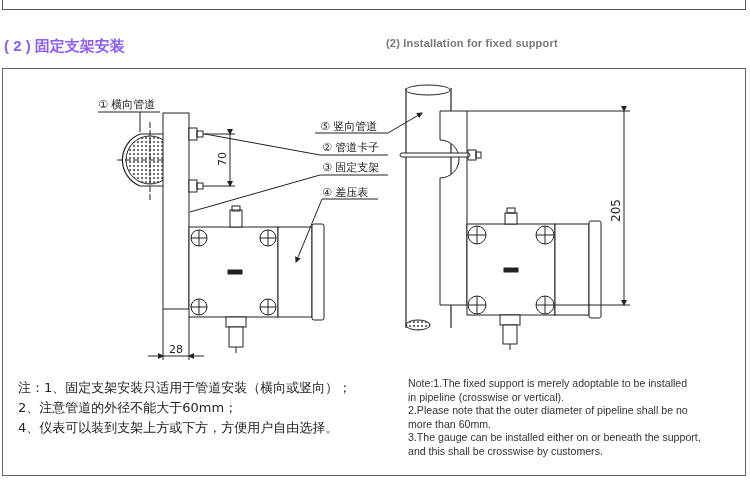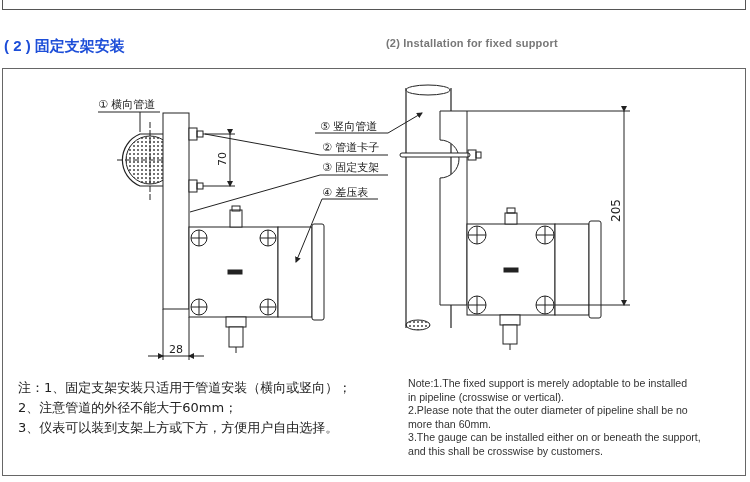--- a/index.html
+++ b/index.html
@@ -1,18 +1,18 @@
 <!DOCTYPE html>
 <html><head>
 <meta charset="utf-8">
 <style>
   html,body{margin:0;padding:0;background:#fff;}
   body{width:750px;height:482px;position:relative;overflow:hidden;font-family:"DejaVu Sans",sans-serif;}
   .top-frame{position:absolute;left:2px;top:-4px;width:742px;height:13px;border:1px solid #555;border-top:none;}
-  .title-cn{position:absolute;left:4px;top:37px;font-family:"Liberation Sans",sans-serif;font-weight:bold;font-size:15px;color:#1d4ed8;}
+  .title-cn{position:absolute;left:4px;top:37px;font-family:"Liberation Sans",sans-serif;font-weight:bold;font-size:15px;color:#8b5cf6;}
   .title-en{position:absolute;left:386px;top:37px;font-family:"Liberation Sans",sans-serif;font-weight:bold;font-size:11px;color:#777;letter-spacing:0.2px;}
   .frame{position:absolute;left:2px;top:68px;width:742px;height:406px;border:1px solid #666;}
   svg.diagram{position:absolute;left:0;top:0;}
   .notes-cn{position:absolute;left:18px;top:378px;font-size:13px;line-height:20px;color:#222;font-family:"DejaVu Sans",sans-serif;}
   .notes-en{position:absolute;left:408px;top:377px;font-size:10.6px;line-height:13.6px;color:#333;font-family:"Liberation Sans",sans-serif;width:350px;}
   .notes-en div,.notes-cn div{white-space:nowrap;}
   svg text{font-family:"DejaVu Sans",sans-serif;}
 </style>
 </head>
 <body>
@@ -144,21 +144,21 @@
     <line x1="467" y1="111" x2="630" y2="111"></line>
     <line x1="555" y1="305" x2="630" y2="305"></line>
     <line x1="624" y1="111" x2="624" y2="305" marker-start="url(#arr)" marker-end="url(#arr)"></line>
   </g>
   <text x="0" y="0" font-size="12" fill="#222" transform="translate(620,222) rotate(-90)">205</text>
 </svg>
 
 <div class="notes-cn">
   <div>注：1、固定支架安装只适用于管道安装（横向或竖向）；</div>
   <div>2、注意管道的外径不能大于60mm；</div>
-  <div>3、仪表可以装到支架上方或下方，方便用户自由选择。</div>
+  <div>4、仪表可以装到支架上方或下方，方便用户自由选择。</div>
 </div>
 
 <div class="notes-en">
   <div>Note:1.The fixed support is merely adoptable to be installed</div>
   <div>in pipeline (crosswise or vertical).</div>
   <div>2.Please note that the outer diameter of pipeline shall be no</div>
   <div>more than 60mm.</div>
   <div>3.The gauge can be installed either on or beneath the support,</div>
   <div>and this shall be crosswise by customers.</div>
 </div>

